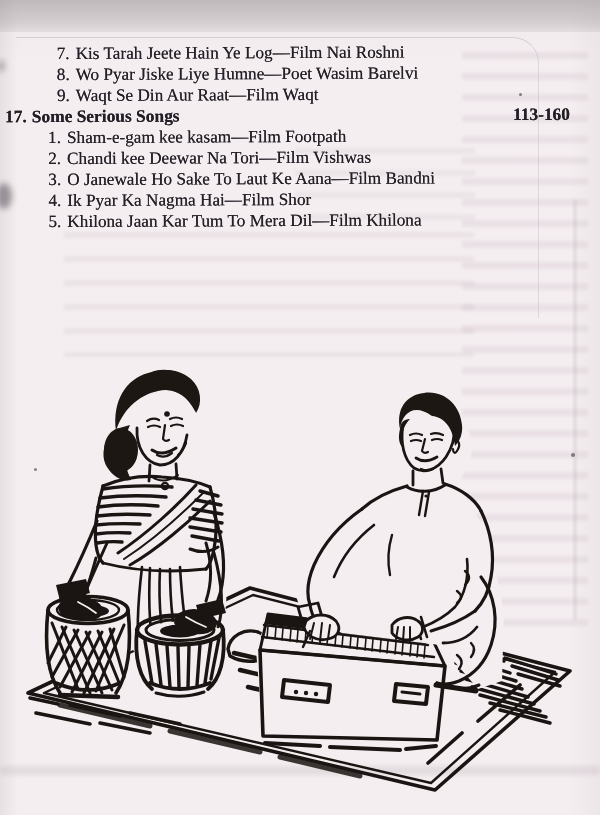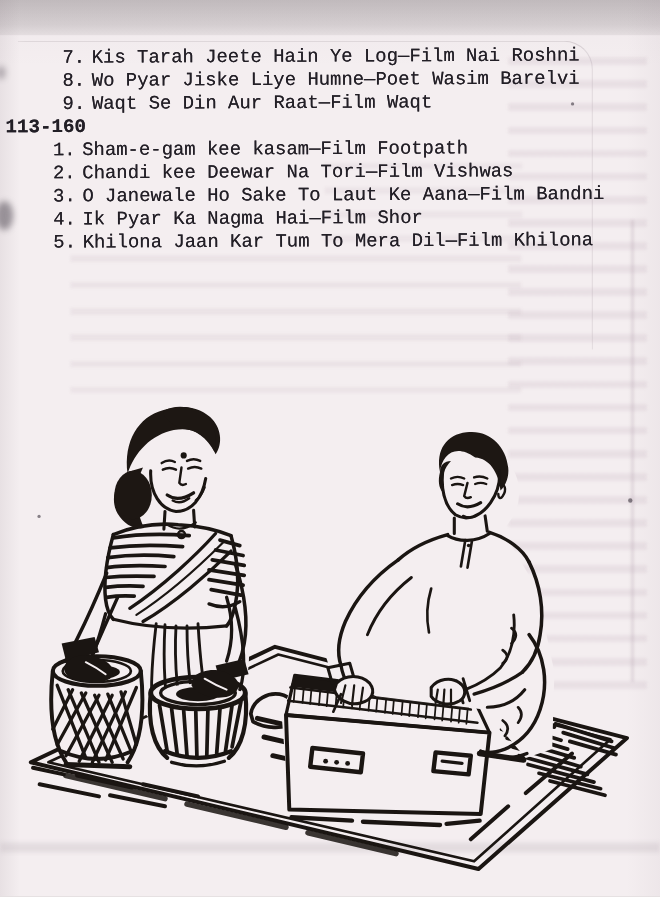--- a/index.html
+++ b/index.html
@@ -1,19 +1,19 @@
 <!DOCTYPE html>
 <html><head>
 <meta charset="utf-8">
 <style>
   html,body{margin:0;padding:0;background:#dcd6d8;}
   .screen{
     position:relative;width:600px;height:815px;overflow:hidden;
     background:#f4eef0;
-    font-family:Liberation Mono, monospace;
+    font-family:Liberation Serif, serif;
     color:#221f26;
   }
   
   .top-strip{
     position:absolute;top:0;left:0;width:600px;height:32px;
     background:linear-gradient(#c3bdbf,#d6d0d2 70%,#e6e0e2);
   }
   .page-tone{
     position:absolute;inset:0;
     background:
@@ -107,20 +107,21 @@
       <span class="num">7.</span><span>Kis Tarah Jeete Hain Ye Log—Film Nai Roshni</span>
     </div>
     <div class="toc-line">
       <span class="num">8.</span><span>Wo Pyar Jiske Liye Humne—Poet Wasim Barelvi</span>
     </div>
     <div class="toc-line">
       <span class="num">9.</span><span>Waqt Se Din Aur Raat—Film Waqt</span>
     </div>
 
     <div class="section-heading">
+      <span><span class="num">17.</span><span>Some Serious Songs</span></span>
       <span>113-160</span>
     </div>
 
     <div class="toc-line song-line">
       <span class="num">1.</span><span>Sham-e-gam kee kasam—Film Footpath</span>
     </div>
     <div class="toc-line song-line">
       <span class="num">2.</span><span>Chandi kee Deewar Na Tori—Film Vishwas</span>
     </div>
     <div class="toc-line song-line">

